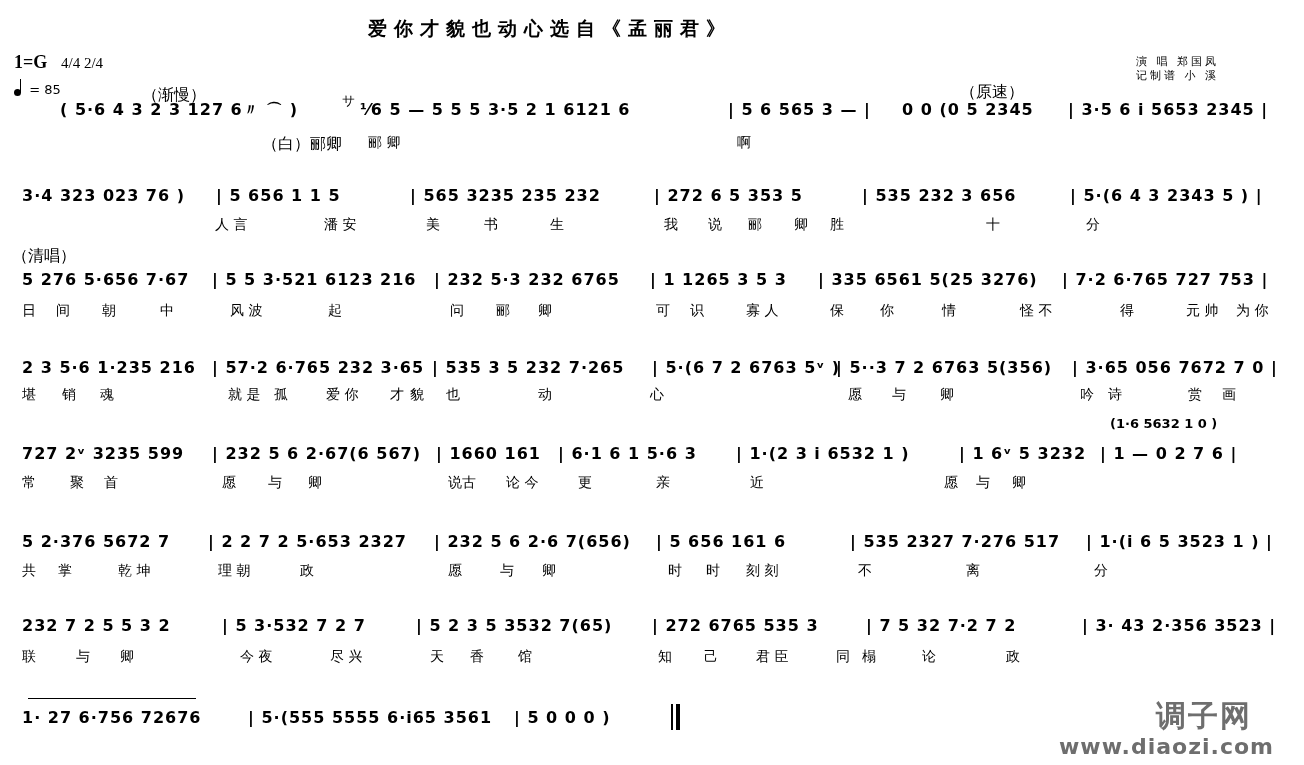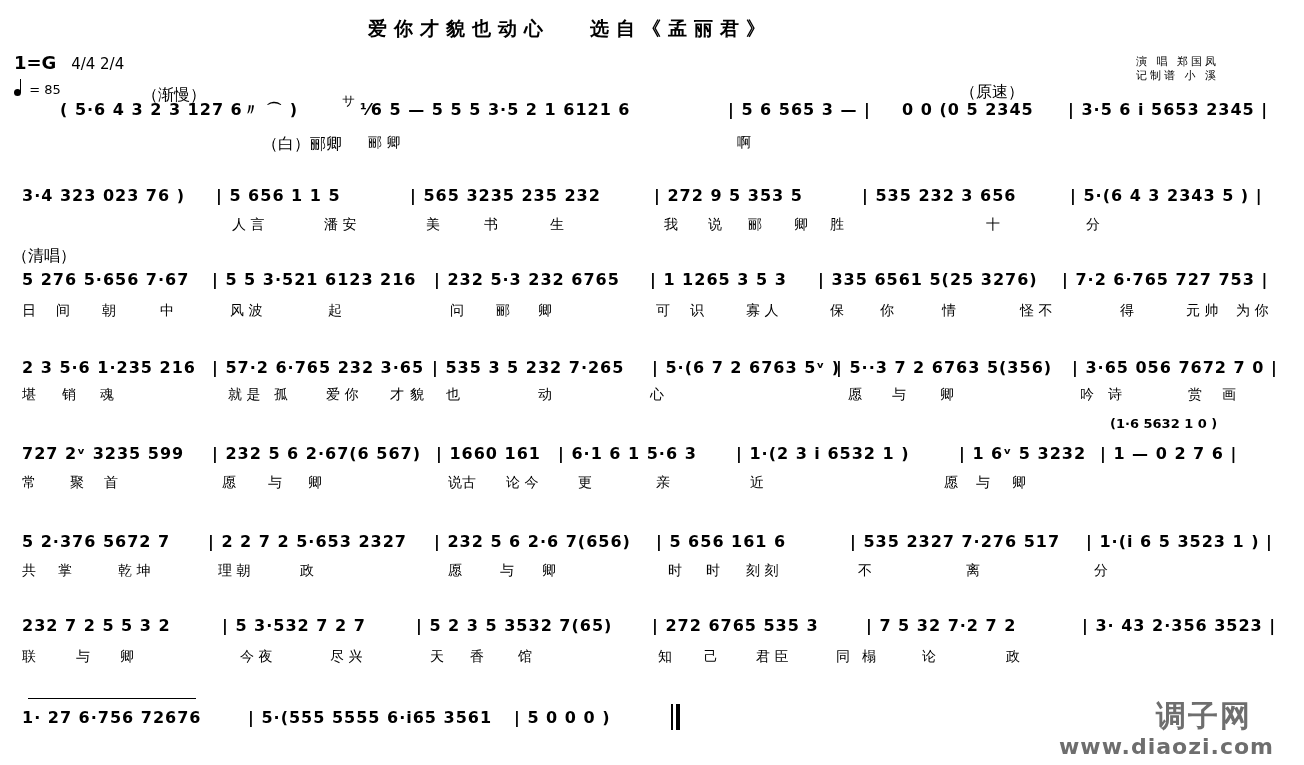--- a/index.html
+++ b/index.html
@@ -1,22 +1,22 @@
 <!DOCTYPE html>
 <html><head>
 <meta charset="utf-8">
 <style>
   html, body { margin: 0; padding: 0; background: #ffffff; }
   body { width: 1304px; height: 765px; position: relative; overflow: hidden;
          font-family: "DejaVu Sans", sans-serif; color: #000; }
   .title { position: absolute; top: 16px; left: 368px; font-family: "DejaVu Serif", serif;
            font-size: 19px; font-weight: bold; letter-spacing: 7px; white-space: nowrap; }
-  .title .src { margin-left: 40px; }
+  .title .src { }
   .credits { position: absolute; left: 1136px; top: 55px; font-size: 11px; line-height: 14px; letter-spacing: 3px; }
-  .key { position: absolute; left: 14px; top: 52px; font-size: 15px; }
+  .key { position: absolute; left: 14px; top: 52px; font-size: 15px; font-family: Liberation Serif, serif; }
   .key b { font-size: 18px; }
   .tempo { position: absolute; left: 14px; top: 82px; font-size: 13px; }
   .tempo .note { display:inline-block; width:7px; height:7px; background:#000; border-radius:50%; position:relative; top:2px; }
   .tempo .note::after { content:""; position:absolute; right:0; bottom:3px; width:1.5px; height:14px; background:#000; }
   .mark { position: absolute; font-size: 16px; white-space: nowrap; }
   .row { position: absolute; left: 0; width: 1304px; }
   .notes { position: absolute; left: 0; white-space: nowrap; font-family: "DejaVu Sans", sans-serif;
            font-weight: bold; font-size: 16px; letter-spacing: 1px; }
   .seg { position: absolute; white-space: nowrap; }
   .lyric { position: absolute; font-size: 14px; white-space: nowrap; letter-spacing: 0; }
@@ -59,24 +59,24 @@
   <span class="seg notes" style="left:902px">0  0 (0 5  2345</span>
   <span class="seg notes" style="left:1068px">| 3·5  6 i  5653  2345 |</span>
   <span class="lyric" style="left:368px;top:34px">郦 卿</span>
   <span class="lyric" style="left:737px;top:34px">啊</span>
 </div>
 
 <div class="row" style="top:186px">
   <span class="seg notes" style="left:22px">3·4  323  023  76 )</span>
   <span class="seg notes" style="left:216px">| 5  656  1 1  5</span>
   <span class="seg notes" style="left:410px">| 565  3235  235  232</span>
-  <span class="seg notes" style="left:654px">| 272  9 5  353  5</span>
+  <span class="seg notes" style="left:654px">| 272  6 5  353  5</span>
   <span class="seg notes" style="left:862px">| 535  232  3  656</span>
   <span class="seg notes" style="left:1070px">| 5·(6  4 3  2343  5 ) |</span>
-  <span class="lyric" style="left:232px;top:30px">人 言</span>
+  <span class="lyric" style="left:215px;top:30px">人 言</span>
   <span class="lyric" style="left:324px;top:30px">潘 安</span>
   <span class="lyric" style="left:426px;top:30px">美</span>
   <span class="lyric" style="left:484px;top:30px">书</span>
   <span class="lyric" style="left:550px;top:30px">生</span>
   <span class="lyric" style="left:664px;top:30px">我</span>
   <span class="lyric" style="left:708px;top:30px">说</span>
   <span class="lyric" style="left:748px;top:30px">郦</span>
   <span class="lyric" style="left:794px;top:30px">卿</span>
   <span class="lyric" style="left:830px;top:30px">胜</span>
   <span class="lyric" style="left:986px;top:30px">十</span>

